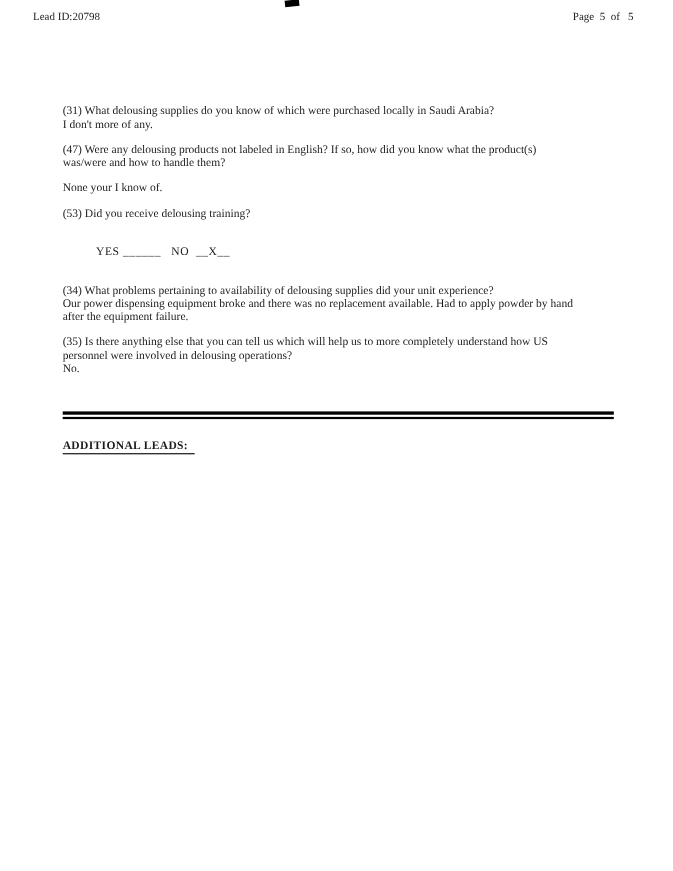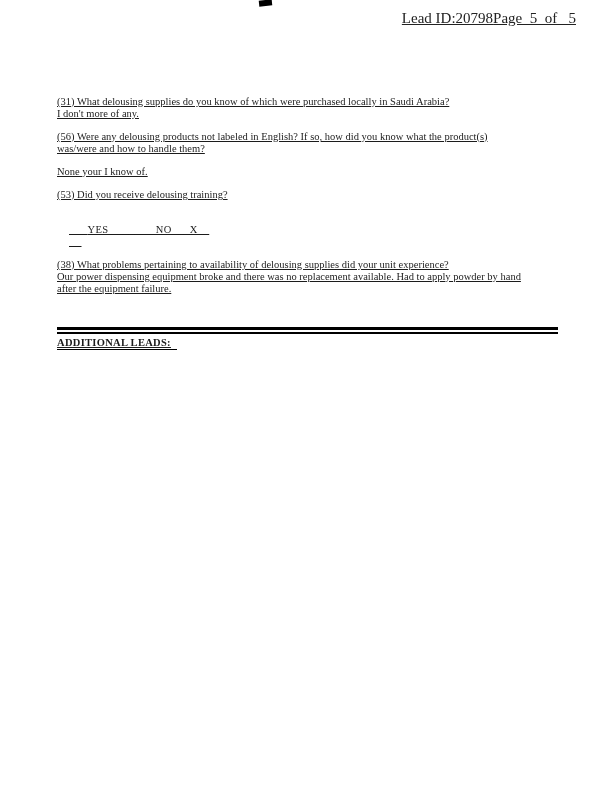--- a/index.html
+++ b/index.html
@@ -24,37 +24,35 @@
     height: 6px;
     background: #000;
     transform: rotate(-6deg);
   }
   .header {
     position: absolute;
     top: 10px;
     left: 30px;
     right: 36px;
     display: flex;
-    justify-content: flex-end;
-    font-size: 15px;
+    justify-content: space-between;
+    font-size: 10px;
     color: #222;
-    text-decoration: underline;
   }
   .header .page-label {
     white-space: pre;
   }
   .body-content {
     position: absolute;
     top: 96px;
     left: 57px;
     right: 54px;
     font-size: 10.5px;
     line-height: 12px;
     color: #1c1c1c;
-    text-decoration: underline;
   }
   .block {
     margin: 0 0 11px 0;
     max-width: 462px;
   }
   .block.full {
     max-width: 480px;
   }
   .yesno {
     margin-left: 12px;
@@ -62,21 +60,21 @@
     letter-spacing: 0.5px;
   }
   .rule {
     margin-top: 32px;
     border-top: 3px solid #000;
     border-bottom: 2px solid #000;
     height: 2px;
     width: 100%;
   }
   .additional-leads {
-    margin-top: 3px;
+    margin-top: 19px;
     font-weight: bold;
     font-size: 10.5px;
     letter-spacing: 0.3px;
   }
   .additional-leads span {
     border-bottom: 1.5px solid #000;
     padding-right: 6px;
     padding-bottom: 1px;
   }
 </style>
@@ -93,40 +91,44 @@
   </div>
 
   <div class="body-content">
 
     <div class="block">
       <span>(31)  What delousing supplies do you know of which were purchased locally in Saudi Arabia?</span><br>
       <span>I don't more of any.</span>
     </div>
 
     <div class="block">
-      <span>(56)  Were any delousing products not labeled in English?  If so, how did you know what the product(s) was/were and how to handle them?</span>
+      <span>(47)  Were any delousing products not labeled in English?  If so, how did you know what the product(s) was/were and how to handle them?</span>
     </div>
 
     <div class="block">
       <span>None your I know of.</span>
     </div>
 
     <div class="block">
       <span>(53)  Did you receive delousing training?</span>
     </div>
 
     <div class="block yesno">
       <span>YES ______   NO  __X__</span>
     </div>
 
     <div class="block full">
-      <span>(38)  What problems pertaining to availability of delousing supplies did your unit experience?</span><br>
+      <span>(34)  What problems pertaining to availability of delousing supplies did your unit experience?</span><br>
       <span>Our power dispensing equipment broke and there was no replacement available. Had to apply powder by hand after the equipment failure.</span>
     </div>
 
+    <div class="block">
+      <span>(35)  Is there anything else that you can tell us which will help us to more completely understand how US personnel were involved in delousing operations?</span><br>
+      <span>No.</span>
+    </div>
 
     <div class="rule"></div>
 
     <div class="additional-leads">
       <span>ADDITIONAL LEADS:</span>
     </div>
 
   </div>
 
 </div>

